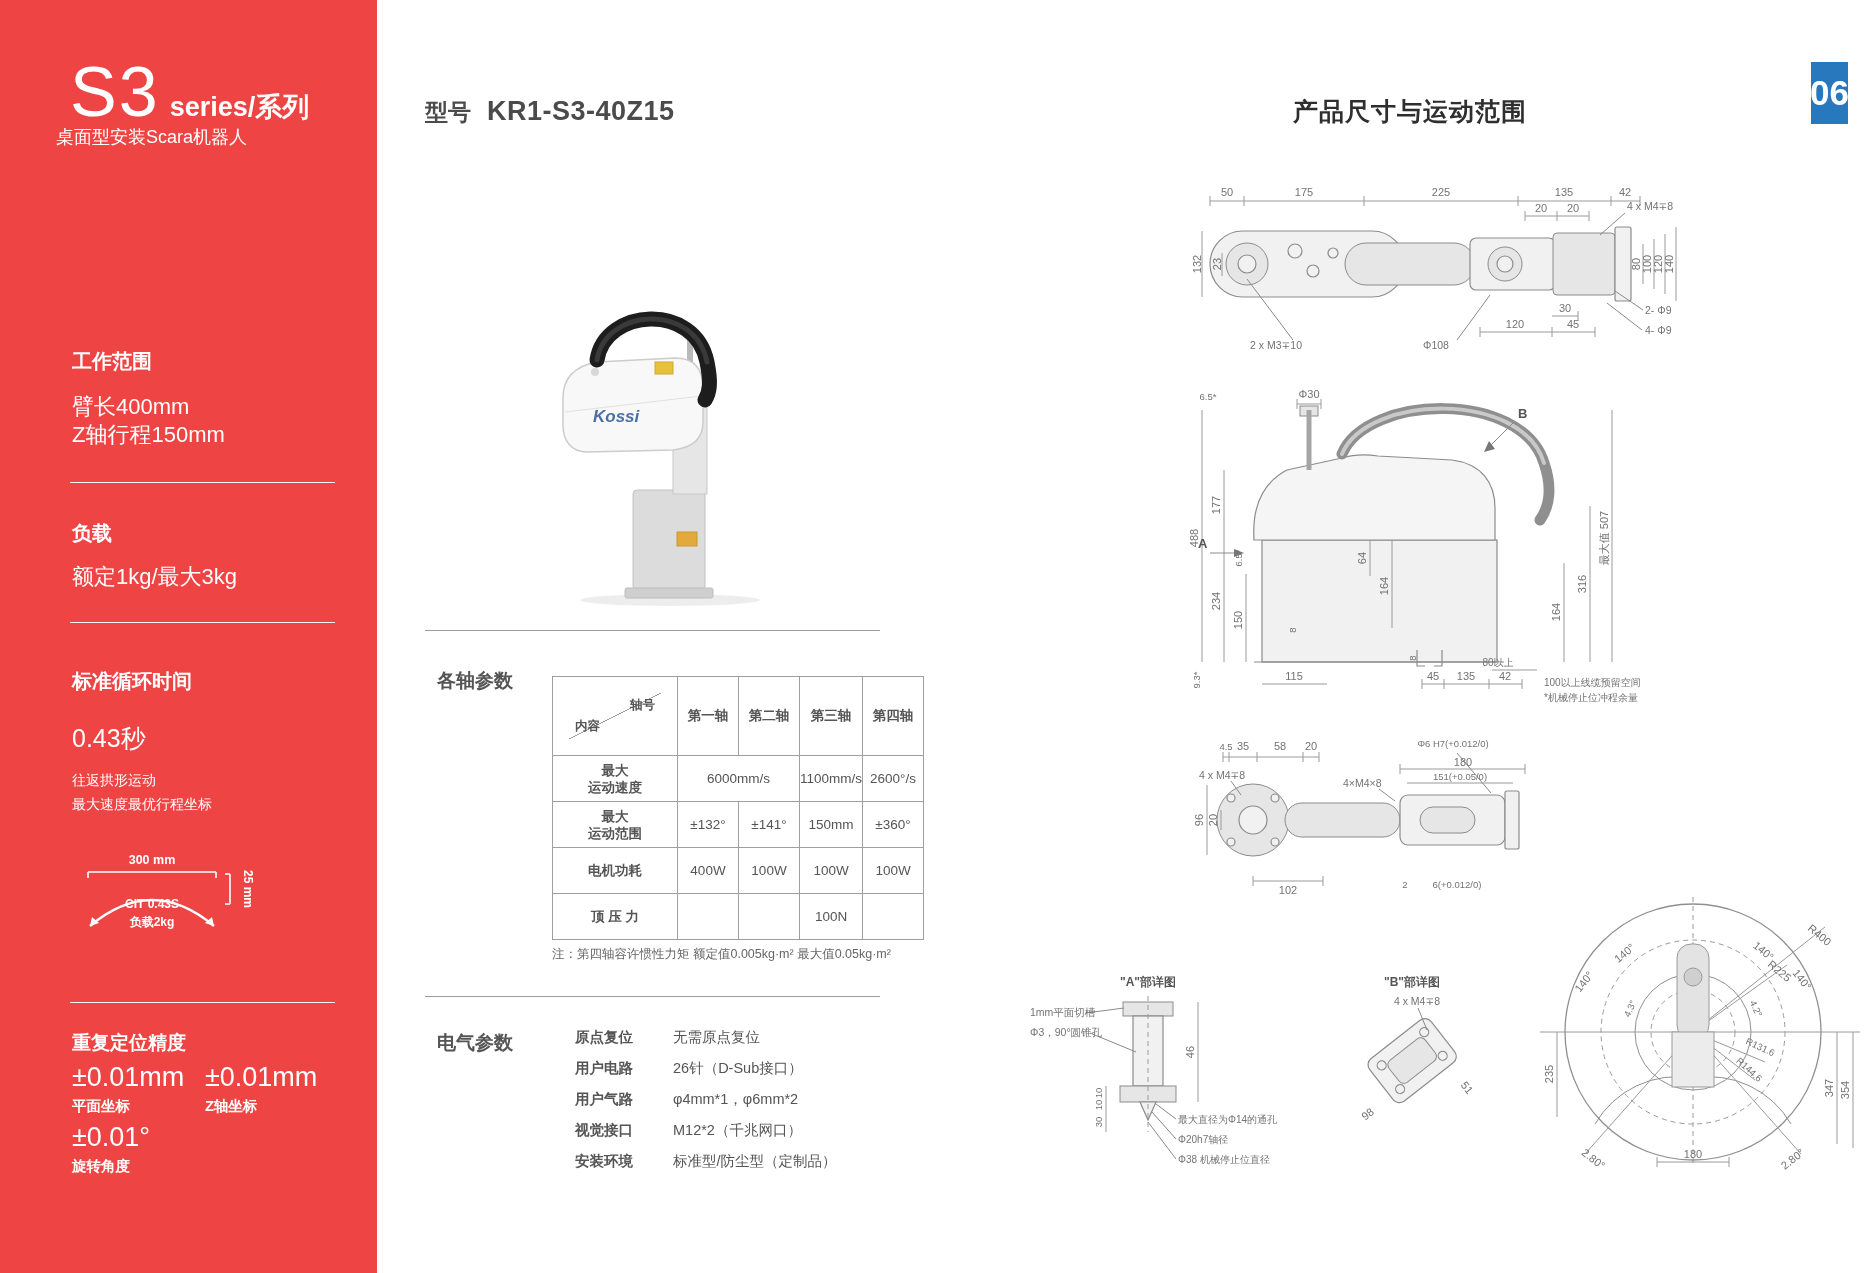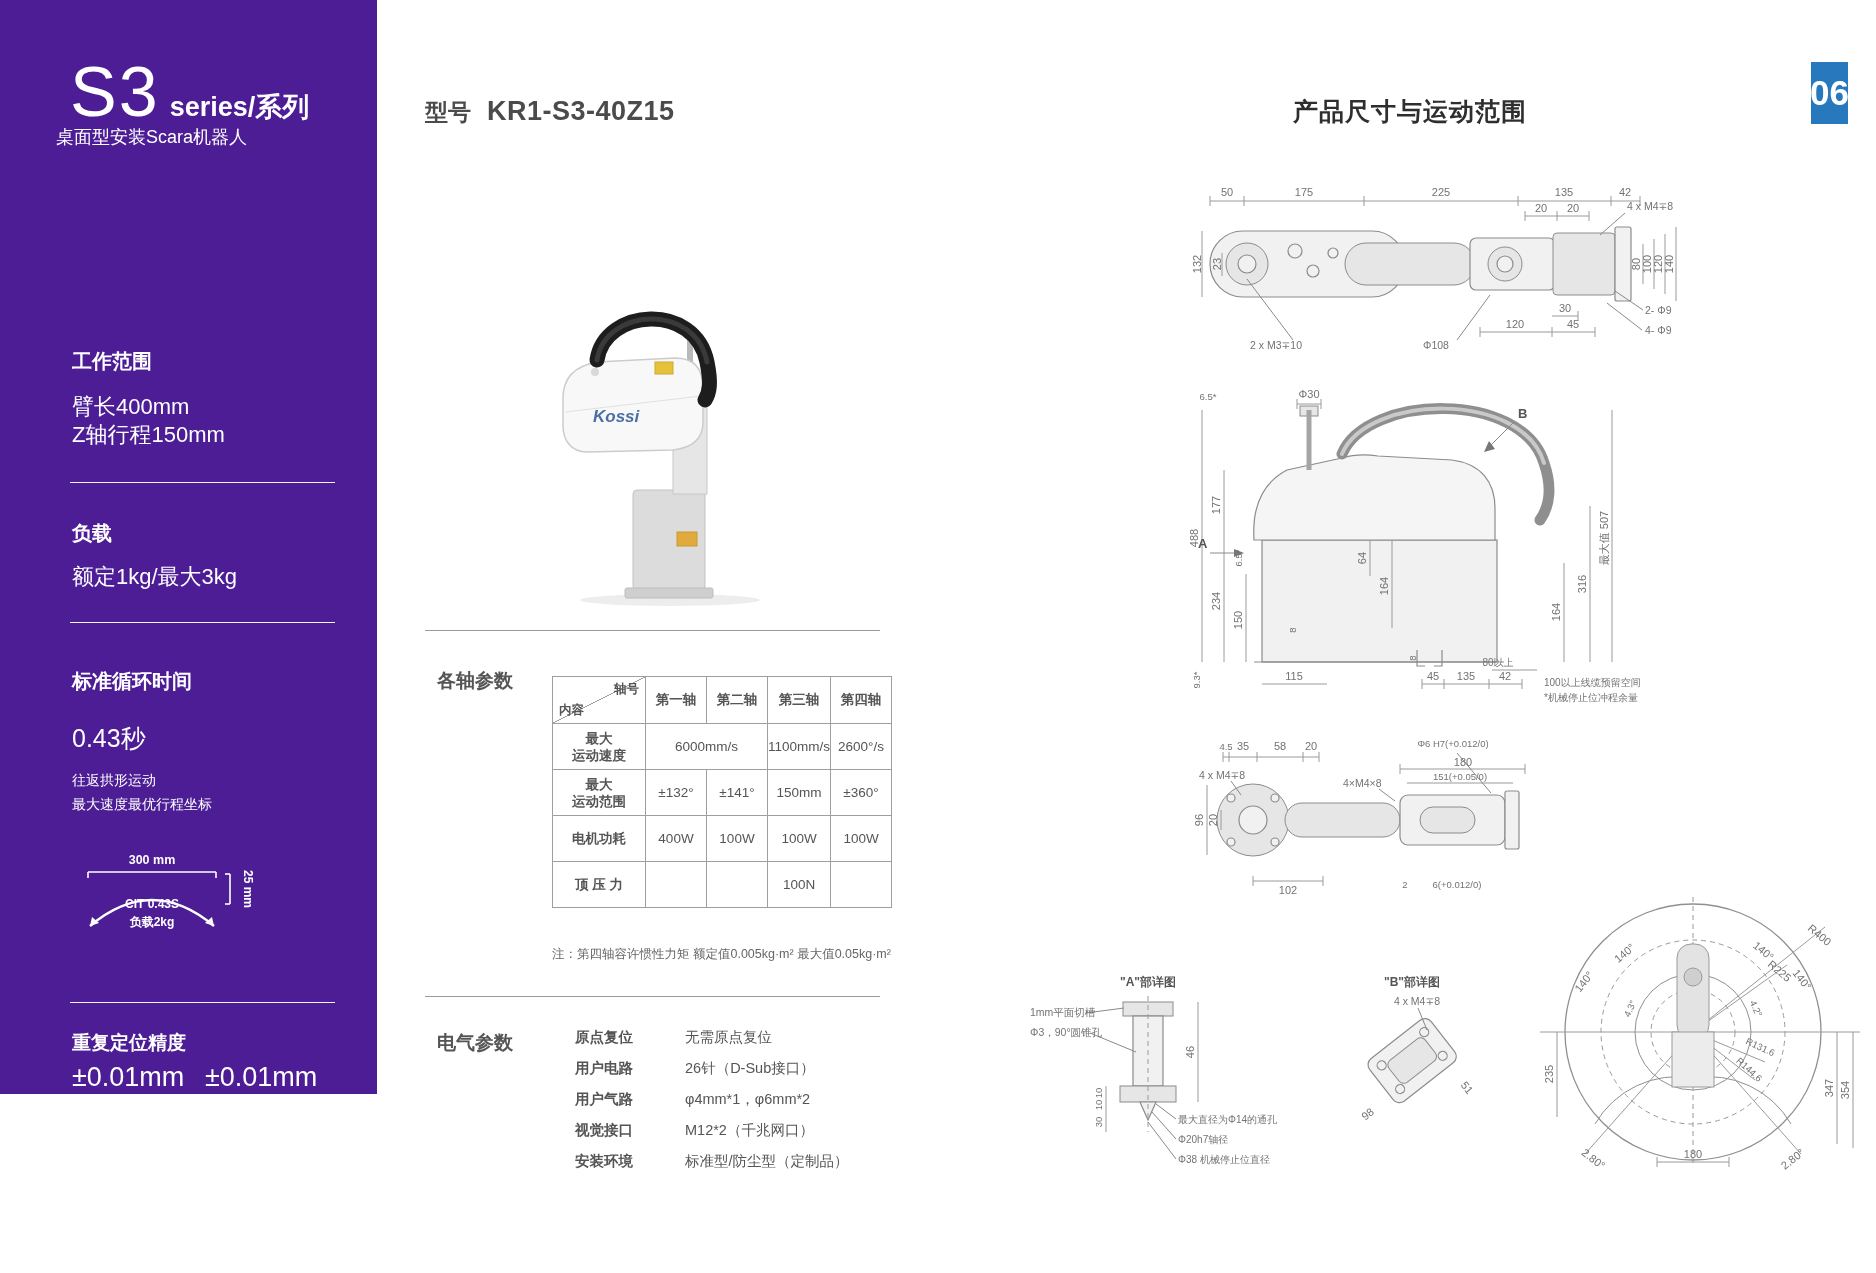--- a/index.html
+++ b/index.html
@@ -1,19 +1,19 @@
 <!DOCTYPE html>
 <html><head>
 <meta charset="utf-8">
 <style>
   html,body{margin:0;padding:0;background:#e8e8e8;}
   .page{position:relative;width:1876px;height:1273px;background:#ffffff;overflow:hidden;
         font-family:"Liberation Sans","DejaVu Sans",sans-serif;}
   
-  .sidebar{position:absolute;left:0;top:0;width:377px;height:1094px;background:#4c1d95;color:#fff;}
+  .sidebar{position:absolute;left:0;top:0;width:377px;height:1273px;background:#ef4444;color:#fff;}
   .s3row{position:absolute;left:70px;top:52px;display:flex;align-items:baseline;gap:10px;white-space:nowrap;}
   .s3big{font-size:70px;font-weight:300;letter-spacing:2px;}
   .s3suf{font-size:27px;font-weight:700;}
   .s-sub{position:absolute;left:56px;top:125px;font-size:18px;font-weight:400;}
   .sec-title{font-size:20px;font-weight:600;}
   .sec-line{font-size:22px;font-weight:500;}
   .wdiv{position:absolute;left:70px;width:265px;border-top:1px solid rgba(255,255,255,.95);}
   .abs{position:absolute;}
   .smallnote{font-size:14px;font-weight:500;line-height:24px;}
   .prec-val{font-size:27px;font-weight:500;}
@@ -28,21 +28,21 @@
   table.axis td,table.axis th{border:1px solid #9f9f9f;text-align:center;vertical-align:middle;
       color:#555;font-size:13.5px;padding:0;height:45px;}
   table.axis .lab{font-weight:700;width:92px;line-height:17px;}
   table.axis .val{width:60px;font-weight:500;}
   .corner{position:relative;width:92px;height:46px;
       background:linear-gradient(to bottom right,transparent calc(50% - .6px),#9f9f9f calc(50% - .6px),#9f9f9f calc(50% + .6px),transparent calc(50% + .6px));}
   .corner .tr{position:absolute;top:4px;right:6px;font-size:12.5px;font-weight:700;}
   .corner .bl{position:absolute;bottom:4px;left:6px;font-size:12.5px;font-weight:700;}
   .tnote{position:absolute;left:552px;top:946px;font-size:12.5px;color:#666;font-weight:500;}
   .elist{position:absolute;left:575px;top:1022px;}
-  .erow{display:flex;gap:32px;height:31px;align-items:center;}
+  .erow{display:flex;gap:20px;height:31px;align-items:center;}
   .elab{width:78px;font-size:14.5px;font-weight:700;color:#555;}
   .eval{font-size:14.5px;color:#555;font-weight:500;}
   
   .rtitle{position:absolute;left:1265px;top:95px;width:290px;text-align:center;
       font-size:25px;font-weight:700;color:#2e2e2e;letter-spacing:1px;}
   .badge{position:absolute;left:1811px;top:62px;width:37px;height:62px;background:#2878be;
       color:#fff;font-size:35px;font-weight:700;display:flex;align-items:center;justify-content:center;}
   
   svg.draw{position:absolute;overflow:visible;}
   svg .ol{fill:#f1f1f1;stroke:#8c8c8c;stroke-width:1.2;}
@@ -151,21 +151,21 @@
     <text x="58" y="122" style="font-size:17px;font-weight:700;font-style:italic;fill:#4a6fa5">Kossi</text>
   </svg>
 
   <div class="gdiv" style="left:425px;top:630px;width:455px"></div>
 
   <div class="blk-title" style="left:437px;top:668px">各轴参数</div>
 
   <table class="axis">
     <tbody>
         <tr>
-      <td style="padding:0">
+      <td style="padding:16px">
             <div class="corner">
         <span class="tr">轴号</span>
         <span class="bl">内容</span>
       </div>
           </td>
       <td class="val" style="font-weight:700">第一轴</td>
       <td class="val" style="font-weight:700">第二轴</td>
       <td class="val" style="font-weight:700">第三轴</td>
       <td class="val" style="font-weight:700">第四轴</td>
     </tr>

